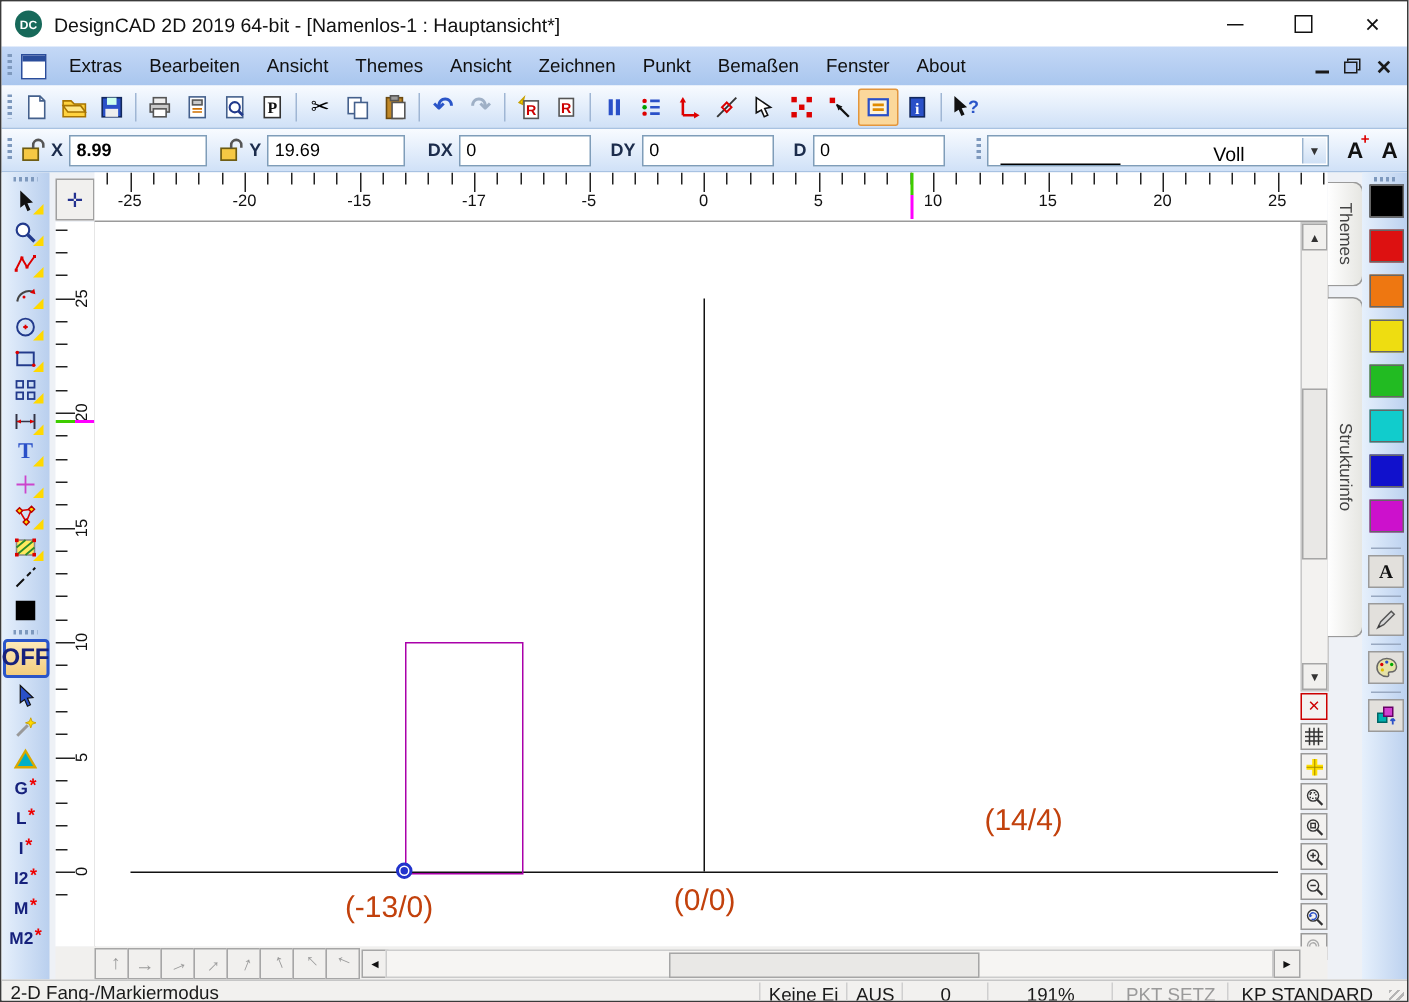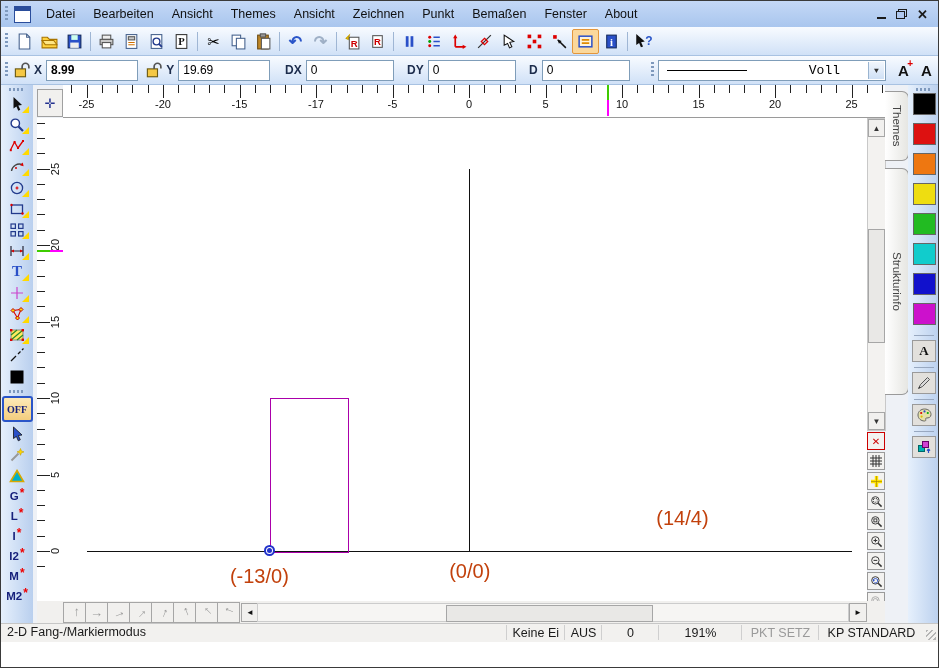--- a/index.html
+++ b/index.html
@@ -35,39 +35,39 @@
   .tbtn.sel{background:#fbd89b;border:1px solid #e3963c;border-radius:2px;}
   .sep{width:1px;height:19px;background:#9fb6d4;margin:0 3px;flex:none;}
   .uglyph{font-size:15px;line-height:1;}
   .undo{color:#2a55c8;font-size:16px;font-weight:bold;}
   .redo{color:#9fb0c6;font-size:16px;font-weight:bold;}
   .helpq{color:#2a55c8;font-weight:bold;font-size:12px;margin-left:-2px;}
   
   .clabel{font-size:12px;font-weight:bold;color:#1c2c4c;margin:0 4px;flex:none;}
   .field{height:17px;background:#fff;border:1px solid #7f9db9;font-size:12px;padding:1px 4px;
          font-family:"Liberation Sans",sans-serif;flex:none;}
-  .combo{height:19px;width:226px;background:#fff;border:1px solid #7f9db9;display:flex;align-items:center;
-         font-size:13px;position:relative;flex:none;font-family:Liberation Mono, monospace;}
+  .combo{height:19px;width:226px;background:#fff;border:1px solid #7f9db9;display:flex;align-items:flex-end;
+         font-size:13px;position:relative;flex:none;}
   .combo .sample{width:80px;height:0;border-top:1.5px solid #000;margin:0 10px 0 8px;}
   .combo .arrowbox{position:absolute;right:1px;top:1px;bottom:1px;width:15px;background:linear-gradient(#f2f7fd,#cfe0f5);
          border-left:1px solid #9ab4d0;display:flex;align-items:center;justify-content:center;font-size:8px;color:#333;}
   .abtn{width:23px;height:22px;display:flex;align-items:center;justify-content:center;
         font-weight:bold;font-size:15px;color:#111;position:relative;flex:none;}
   .abtn .plus{position:absolute;top:-1px;right:2px;color:#d00;font-size:10px;font-weight:bold;}
   
   .main{position:relative;height:538px;background:#eef1f6;}
   
   .ltbar{position:absolute;left:0;top:0;width:32px;height:538px;
          background:linear-gradient(90deg,#e6f0fc,#b9cfee);display:flex;flex-direction:column;align-items:center;}
   .hgrip{width:16px;height:3px;margin:3px 0 2px;background:repeating-linear-gradient(90deg,#7e99bd 0 2px,transparent 2px 4px);flex:none;}
   .ltbtn{width:26px;height:21px;position:relative;display:flex;align-items:center;justify-content:center;flex:none;}
   .ltbtn.flag::after{content:"";position:absolute;right:1px;bottom:1px;border-style:solid;
         border-width:0 0 7px 7px;border-color:transparent transparent #ffd900 transparent;}
   .offbtn{width:27px;height:22px;margin:1px 12px;background:linear-gradient(#fdeab8,#f3cd7e);border:2px solid #2a55c8;
-          border-radius:3px;color:#16217c;font-weight:bold;font-size:10px;display:flex;align-items:center;justify-content:center;flex:none;font-family:Liberation Serif, serif;}
+          border-radius:3px;color:#16217c;font-weight:bold;font-size:16px;display:flex;align-items:center;justify-content:center;flex:none;}
   .snapbtn{width:26px;height:20px;display:flex;align-items:center;justify-content:center;
            font-weight:bold;font-size:11.5px;color:#16217c;flex:none;}
   .snapbtn .star{color:#e00;font-size:12px;margin-left:1px;position:relative;top:-3px;}
   
   .cornerbtn{position:absolute;left:36px;top:4px;width:24px;height:26px;background:#f1f0ee;border:1px solid #a0a0a0;
              display:flex;align-items:center;justify-content:center;color:#23318f;font-size:13px;}
   .hruler{position:absolute;left:62px;top:0;width:822px;height:32px;background:#fff;border-bottom:1px solid #9a9a9a;overflow:hidden;}
   .htick{position:absolute;top:0;width:1px;height:8px;background:#222;}
   .htick.major{height:13px;}
   .hlab{position:absolute;top:13px;transform:translateX(-50%);font-size:11px;color:#111;}
@@ -122,25 +122,40 @@
   .sseg.muted{color:#9a9a9a;}
   .sgrip{position:absolute;right:2px;bottom:2px;width:10px;height:10px;
          background:repeating-linear-gradient(135deg,#b5b5b5 0 1.5px,transparent 1.5px 4px);}
   svg{display:block;}
 </style>
 </head>
 <body>
 
 <div class="win">
 
+  <div class="titlebar">
+    <div class="app-ico">DC</div>
+    <div class="title">DesignCAD 2D 2019 64-bit - [Namenlos-1 : Hauptansicht*]</div>
+    <div class="tctrls">
+      <div class="tctrl">
+          <span class="glyph-min"></span>
+        </div>
+      <div class="tctrl">
+          <span class="glyph-max"></span>
+        </div>
+      <div class="tctrl">
+          <span class="glyph-close">×</span>
+        </div>
+    </div>
+  </div>
 
   <div class="menubar">
     <div class="grip"></div>
     <div class="doc-ico"></div>
-    <div class="mitem">Datei</div>
+    <div class="mitem">Extras</div>
     <div class="mitem">Bearbeiten</div>
     <div class="mitem">Ansicht</div>
     <div class="mitem">Themes</div>
     <div class="mitem">Ansicht</div>
     <div class="mitem">Zeichnen</div>
     <div class="mitem">Punkt</div>
     <div class="mitem">Bemaßen</div>
     <div class="mitem">Fenster</div>
     <div class="mitem">About</div>
     <div class="mdictrls">

